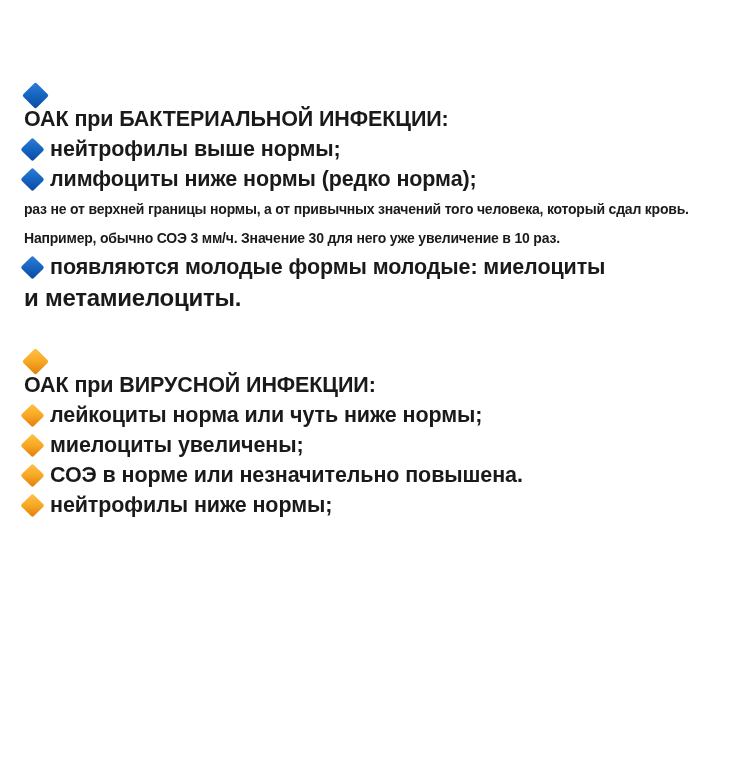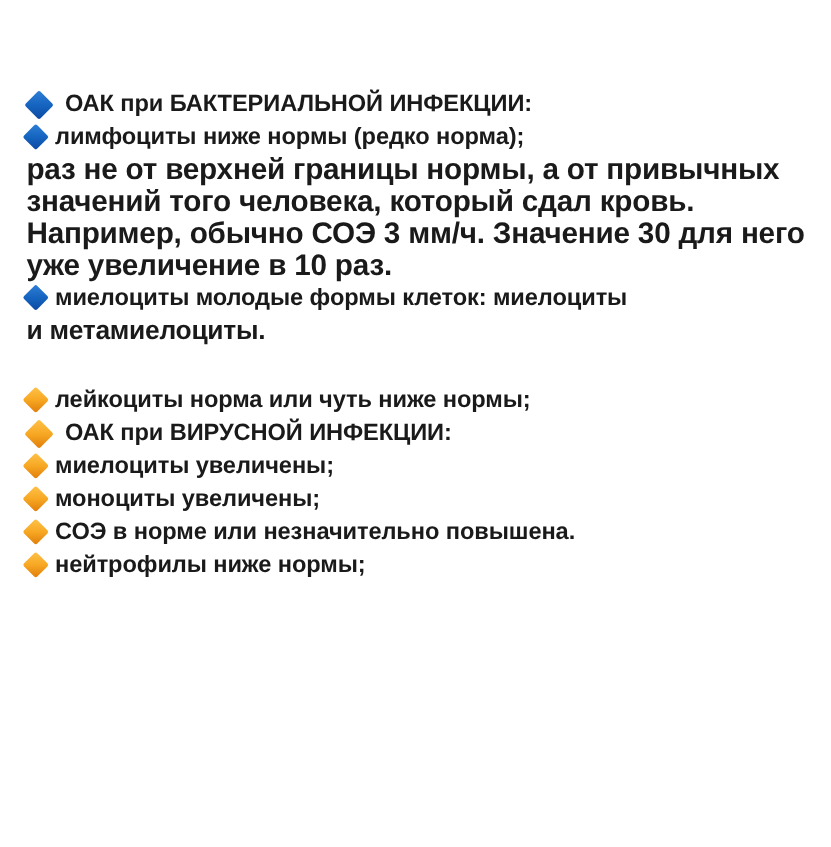--- a/index.html
+++ b/index.html
@@ -31,24 +31,25 @@
     display: block;
     font-size: 21.5px;
     line-height: 29px;
     font-weight: bold;
     letter-spacing: -0.1px;
     margin: 0 0 1px 0;
     white-space: pre-wrap;
   }
   .line.head {
     padding-left: 0;
+    flex-direction: column;
   }
   .para {
     display: block;
-    font-size: 27px;
+    font-size: 14px;
     line-height: 29px;
     font-weight: bold;
     letter-spacing: -0.2px;
     margin: 0;
   }
   .bullet-row {
     display: flex;
     align-items: flex-start;
     gap: 0;
   }
@@ -93,58 +94,58 @@
 <div class="page">
 
   <div class="section">
 
     <div class="bullet-row line head">
       <span class="diamond head-diamond blue"></span>
       <span class="txt">ОАК при БАКТЕРИАЛЬНОЙ ИНФЕКЦИИ:</span>
     </div>
 
 
+    <div class="bullet-row line">
+      <span class="diamond blue"></span>
+      <span class="txt">нейтрофилы выше нормы;</span>
+    </div>
 
     <div class="bullet-row line">
       <span class="diamond blue"></span>
       <span class="txt">лимфоциты ниже нормы (редко норма);</span>
     </div>
 
 
     <span class="para soe-body">раз не от верхней границы нормы, а от привычных значений того человека, который сдал кровь. Например, обычно СОЭ 3 мм/ч. Значение 30 для него уже увеличение в 10 раз.</span>
 
     <div class="bullet-row line">
       <span class="diamond blue"></span>
-      <span class="txt">миелоциты молодые формы клеток: миелоциты</span>
+      <span class="txt">появляются молодые формы молодые: миелоциты</span>
     </div>
 
     <span class="cont">и метамиелоциты.</span>
   </div>
 
   <div class="section">
-
-    <div class="bullet-row line">
-      <span class="diamond orange"></span>
-      <span class="txt">лейкоциты норма или чуть ниже нормы;</span>
-    </div>
 
     <div class="bullet-row line head">
       <span class="diamond head-diamond orange"></span>
       <span class="txt">ОАК при ВИРУСНОЙ ИНФЕКЦИИ:</span>
     </div>
 
     <div class="bullet-row line">
       <span class="diamond orange"></span>
-      <span class="txt">миелоциты увеличены;</span>
+      <span class="txt">лейкоциты норма или чуть ниже нормы;</span>
     </div>
 
     <div class="bullet-row line">
       <span class="diamond orange"></span>
-      <span class="txt">моноциты увеличены;</span>
+      <span class="txt">миелоциты увеличены;</span>
     </div>
+
 
     <div class="bullet-row line">
       <span class="diamond orange"></span>
       <span class="txt">СОЭ в норме или незначительно повышена.</span>
     </div>
 
     <div class="bullet-row line">
       <span class="diamond orange"></span>
       <span class="txt">нейтрофилы ниже нормы;</span>
     </div>

